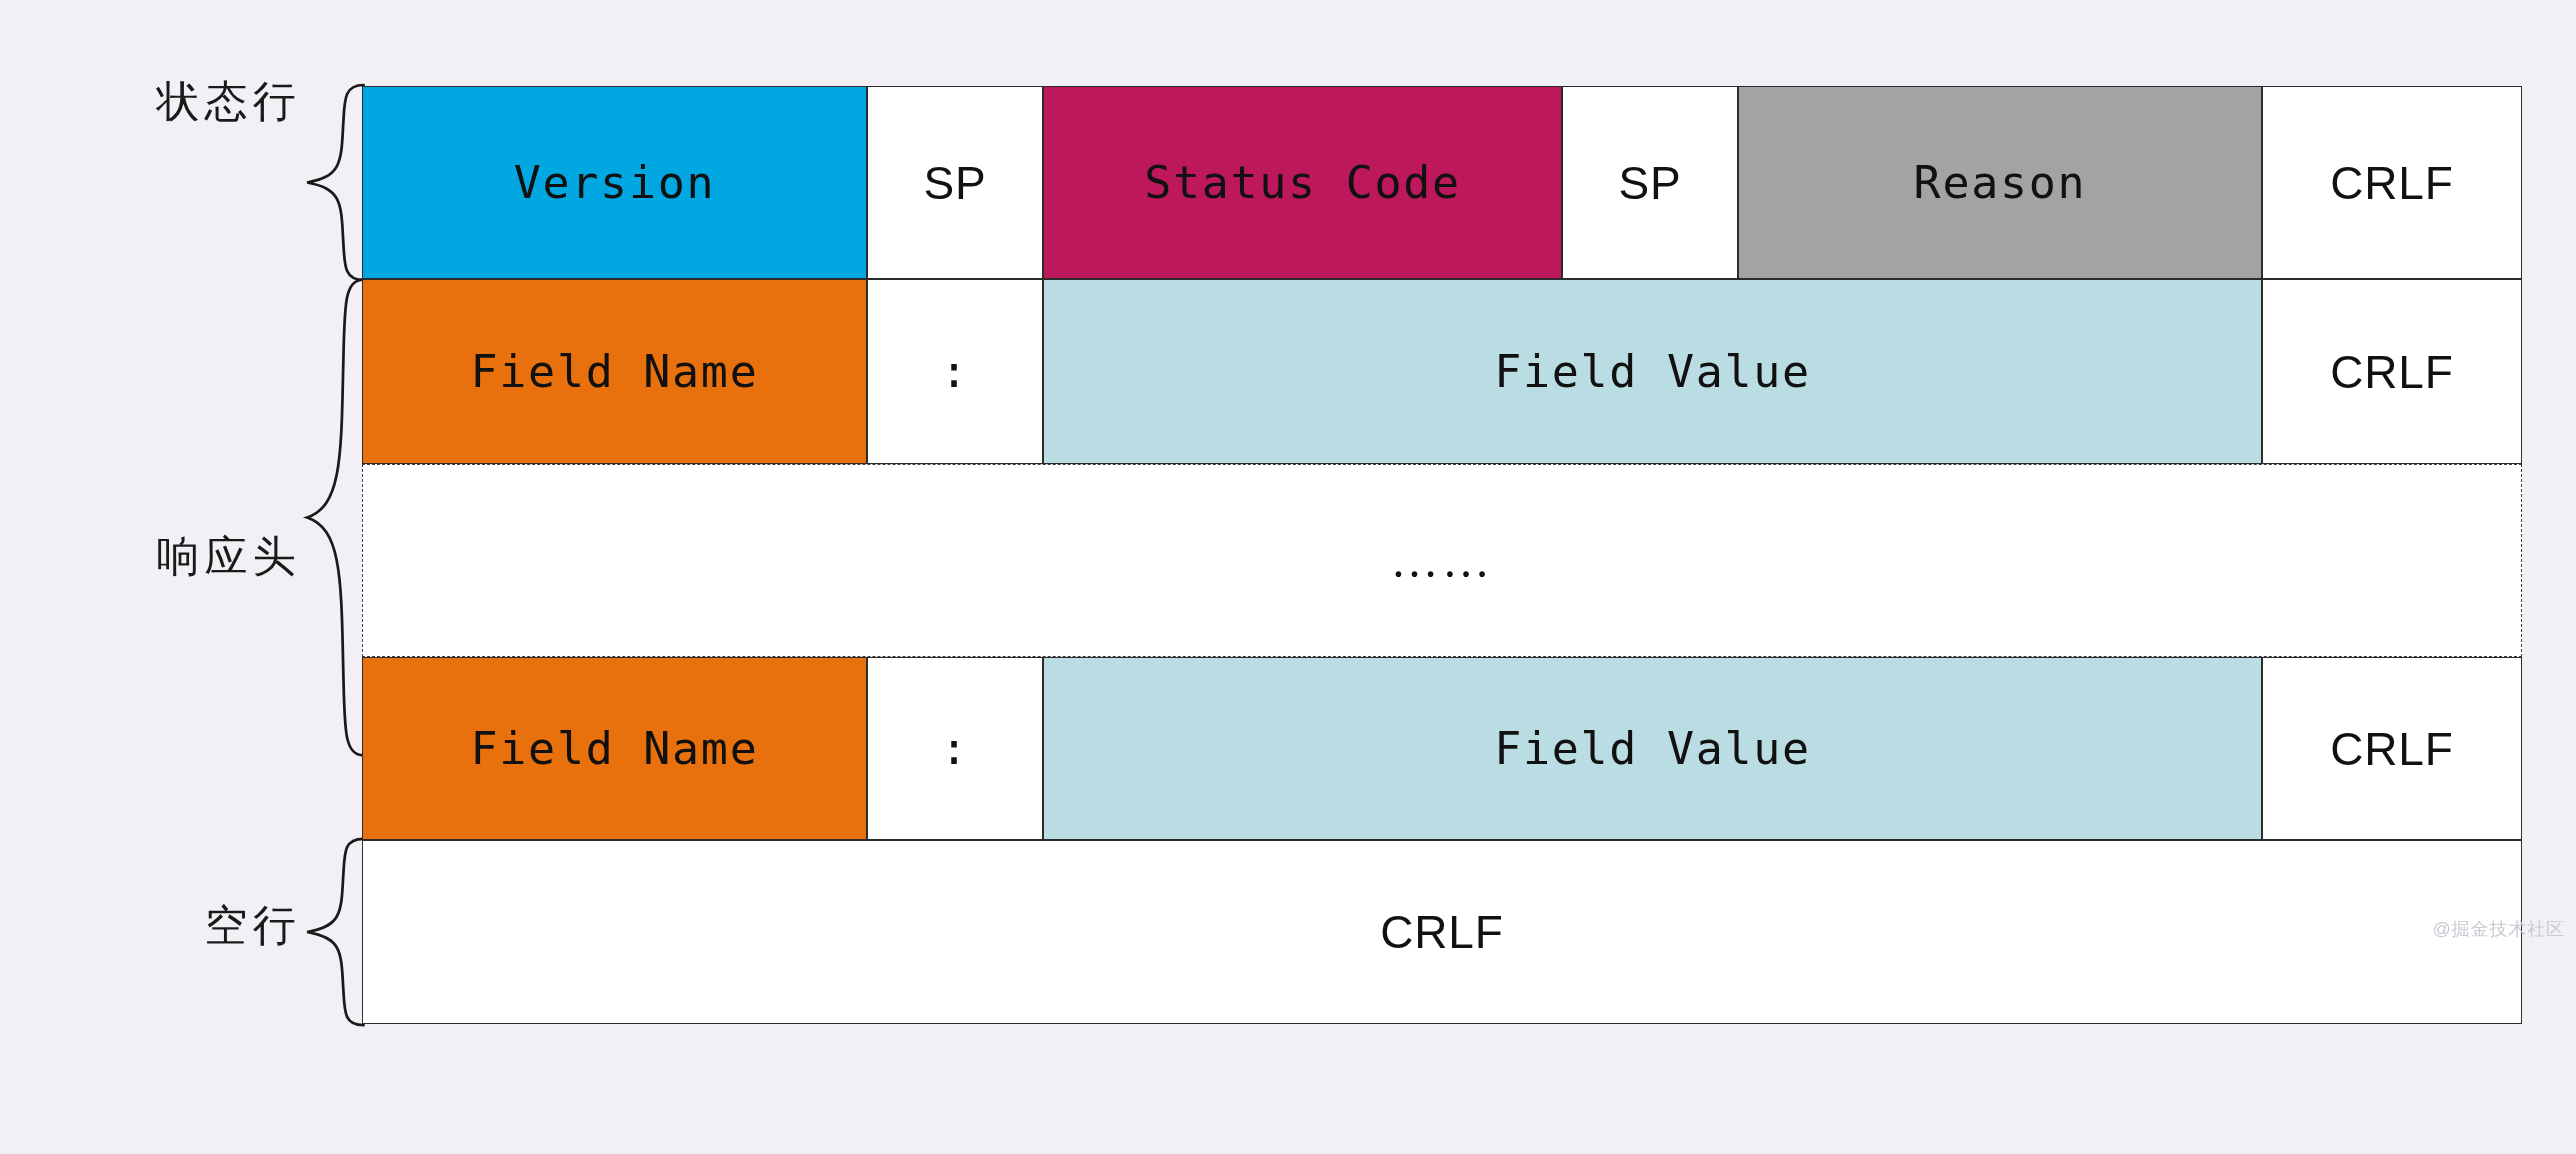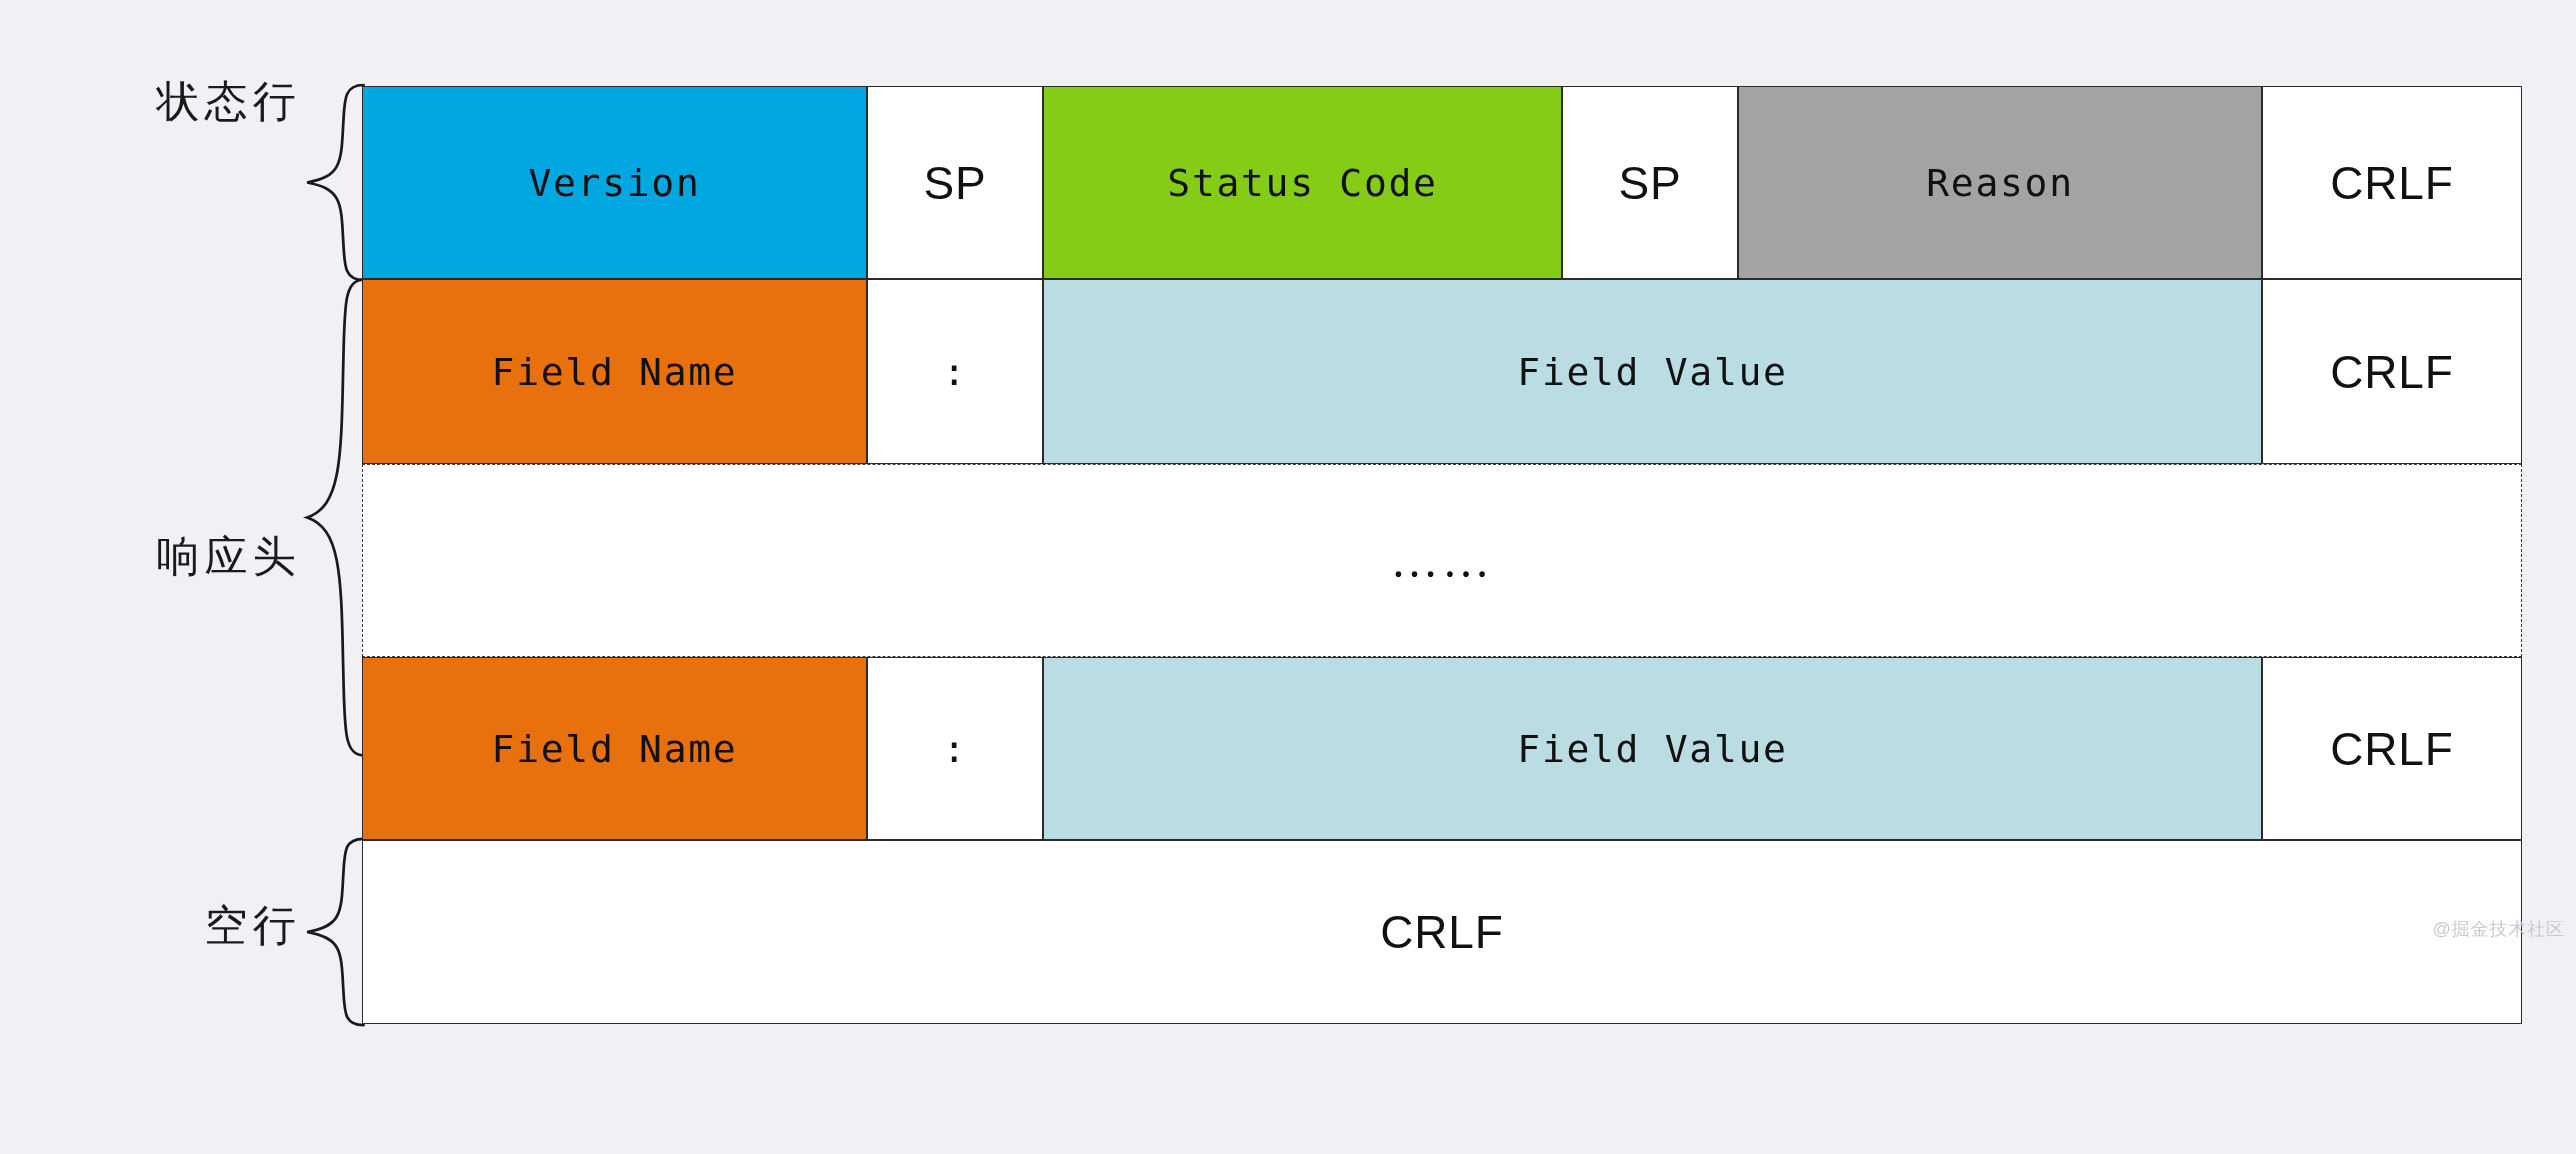--- a/index.html
+++ b/index.html
@@ -64,21 +64,21 @@
   #row-header-last   { top: 571px; height: 183px; }
   #row-blank-line    { top: 754px; height: 184px; }
 
   .cell {
     box-sizing: border-box;
     border: 1.7px solid #2b2b2b;
     display: flex;
     align-items: center;
     justify-content: center;
     font-family: "DejaVu Sans Mono", "Liberation Mono", monospace;
-    font-size: 38px;
+    font-size: 45px;
     color: #111;
     letter-spacing: 1.7px;
     overflow: hidden;
     white-space: nowrap;
   }
   .cell.serif {
     font-family: Liberation Sans, sans-serif;
     letter-spacing: 0.9px;
     font-size: 46px;
   }
@@ -141,21 +141,21 @@
 
   <svg class="brace" id="brace-blank-line" style="left:302px; top:836px; width:65px; height:192px;" viewBox="0 0 76 224">
     <path d="M72 3 C 48 3, 50 20, 48 50 C 46 92, 44 105, 6 112 C 44 119, 46 132, 48 174 C 50 204, 48 221, 72 221" fill="none" stroke="#1a1a1a" stroke-width="3.2" stroke-linecap="round"></path>
   </svg>
 
   <div id="diagram-table">
 
     <div class="row" id="row-status-line">
       <div class="cell c-name" style="background:#00a7e1">Version</div>
       <div class="cell c-sep plain serif">SP</div>
-      <div class="cell c-mid" style="background:#84cc16">Status Code</div>
+      <div class="cell c-mid" style="background:#be185d">Status Code</div>
       <div class="cell c-sep2 plain serif">SP</div>
       <div class="cell c-reason" style="background:#a3a3a3">Reason</div>
       <div class="cell c-crlf plain serif">CRLF</div>
     </div>
 
     <div class="row" id="row-header-first">
       <div class="cell c-name" style="background:#e8700d">Field Name</div>
       <div class="cell c-sep plain">:</div>
       <div class="cell c-value" style="background:#badde3">Field Value</div>
       <div class="cell c-crlf plain serif">CRLF</div>

